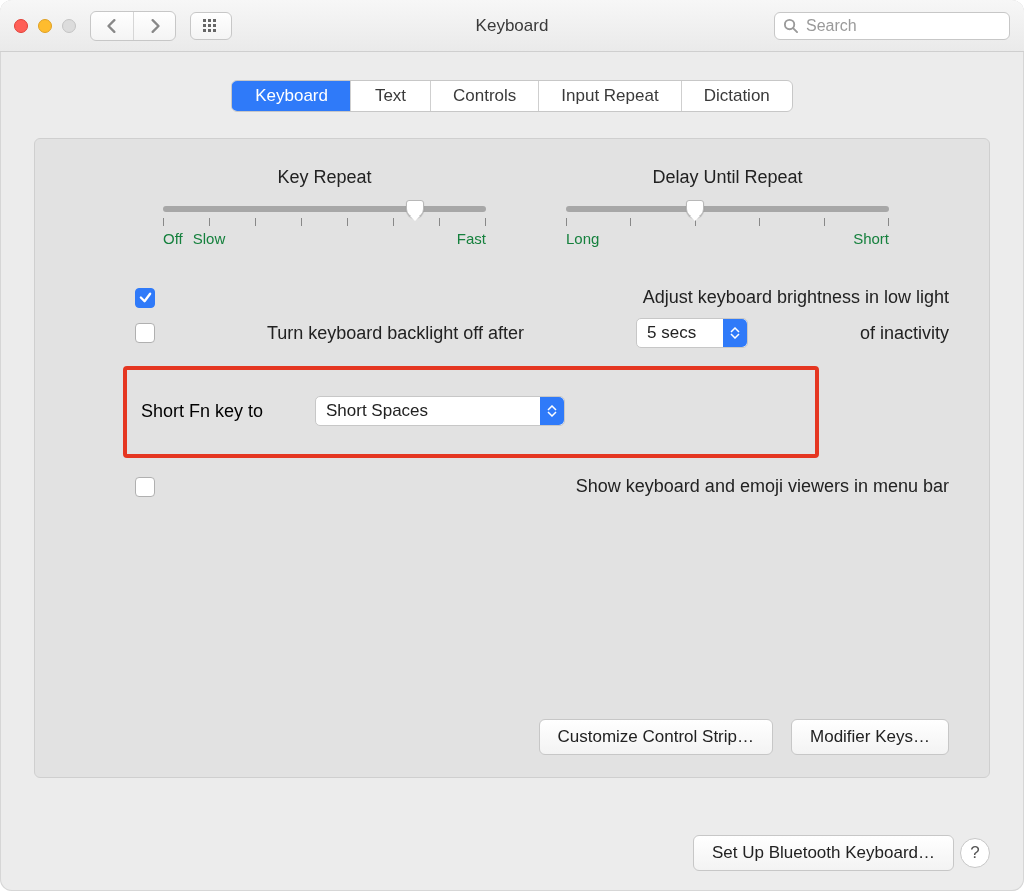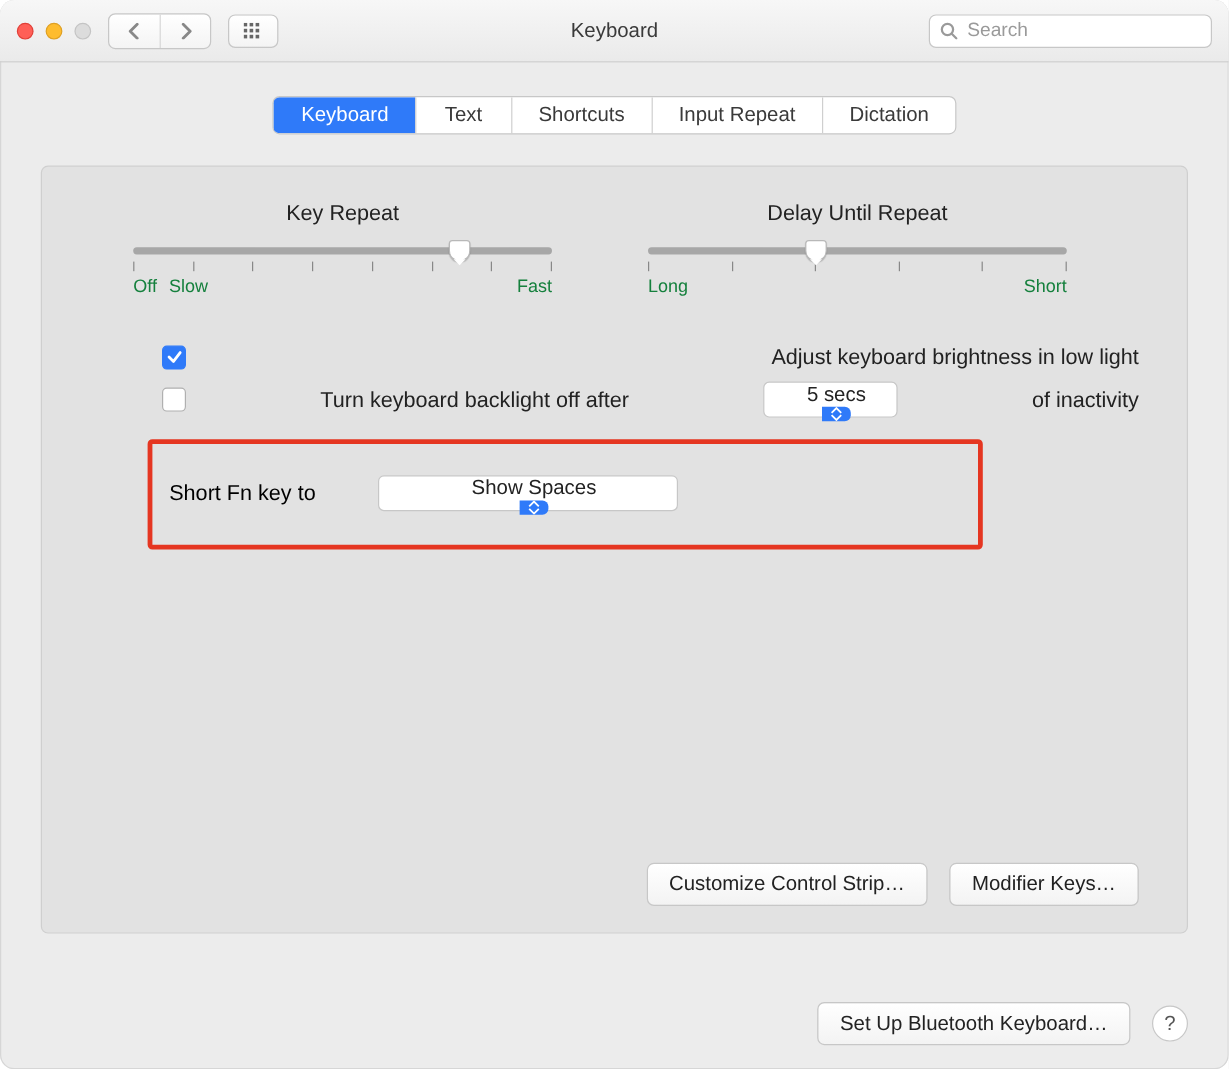--- a/index.html
+++ b/index.html
@@ -126,21 +126,21 @@
     border: 1px solid #cfcfcf;
     border-radius: 6px;
     padding: 28px 40px 26px 40px;
     position: relative;
     min-height: 640px;
   }
 
   .slider-row {
     display: flex;
     gap: 80px;
-    margin: 0 60px 40px 36px;
+    margin: 0 60px 40px 88px;
   }
   .slider-block { flex: 1; }
   .slider-title {
     text-align: center;
     font-size: 18px;
     color: #222;
     margin-bottom: 18px;
   }
   .slider-track {
     position: relative;
@@ -209,21 +209,20 @@
   .checkbox.checked svg { color:#fff; }
 
   .popup {
     display: inline-flex;
     align-items: center;
     background: #fff;
     border: 1px solid #c7c7c7;
     border-radius: 5px;
     height: 30px;
     padding: 0 0 0 10px;
-    flex-direction: column;
   }
   .popup.small { width: 112px; }
   .popup.med { width: 250px; }
   .popup .label { flex: 1; font-size: 17px; color: #222; }
   .popup .stepper {
     width: 24px; height: 100%;
     background: #2f7af9;
     border-radius: 0 5px 5px 0;
     display:flex; flex-direction:column; align-items:center; justify-content:center;
   }
@@ -257,21 +256,21 @@
     font-size: 17px;
     color: #222;
   }
 
   .footer {
     position: absolute;
     bottom: 20px;
     right: 34px;
     display: flex;
     align-items: center;
-    gap: 18px;
+    gap: 6px;
   }
   .help-btn {
     width: 30px; height: 30px;
     border-radius: 50%;
     border: 1px solid #c7c7c7;
     background: #fff;
     font-size: 17px;
     color: #555;
     display:flex;align-items:center;justify-content:center;
   }
@@ -323,21 +322,21 @@
       <input type="text" placeholder="Search" style="">
     </div>
   </div>
 
   <div class="content">
 
     <div class="tabs">
       <div class="tabs-inner">
         <div class="tab active">Keyboard</div>
         <div class="tab">Text</div>
-        <div class="tab">Shortcuts</div>
+        <div class="tab">Controls</div>
         <div class="tab">Input Repeat</div>
         <div class="tab">Dictation</div>
       </div>
     </div>
 
     <div class="pane">
 
       <div class="slider-row">
         <div class="slider-block">
           <div class="slider-title">Key Repeat</div>
@@ -405,33 +404,37 @@
               </svg>
           </div>
         </div>
         <span>of inactivity</span>
       </div>
 
       <div class="highlight-box" style="margin-left:48px; margin-right:130px;">
         <div class="cfg-row">
           <span class="cfg-label">Short Fn key to</span>
           <div class="popup med">
-            <span class="label">Show Spaces</span>
+            <span class="label">Short Spaces</span>
             <div class="stepper">
               <svg width="10" height="6" viewBox="0 0 10 6">
                   <path d="M1 5 L5 1 L9 5" stroke="currentColor" stroke-width="1.5" fill="none"></path>
                 </svg>
               <svg width="10" height="6" viewBox="0 0 10 6">
                   <path d="M1 1 L5 5 L9 1" stroke="currentColor" stroke-width="1.5" fill="none"></path>
                 </svg>
             </div>
           </div>
         </div>
       </div>
 
+      <div class="opt-row" style="margin-left:60px;">
+        <div class="checkbox"></div>
+        <span>Show keyboard and emoji viewers in menu bar</span>
+      </div>
 
       <div class="bottom-buttons">
         <div class="push-btn">Customize Control Strip…</div>
         <div class="push-btn">Modifier Keys…</div>
       </div>
     </div>
   </div>
 
   <div class="footer">
     <div class="push-btn">Set Up Bluetooth Keyboard…</div>

